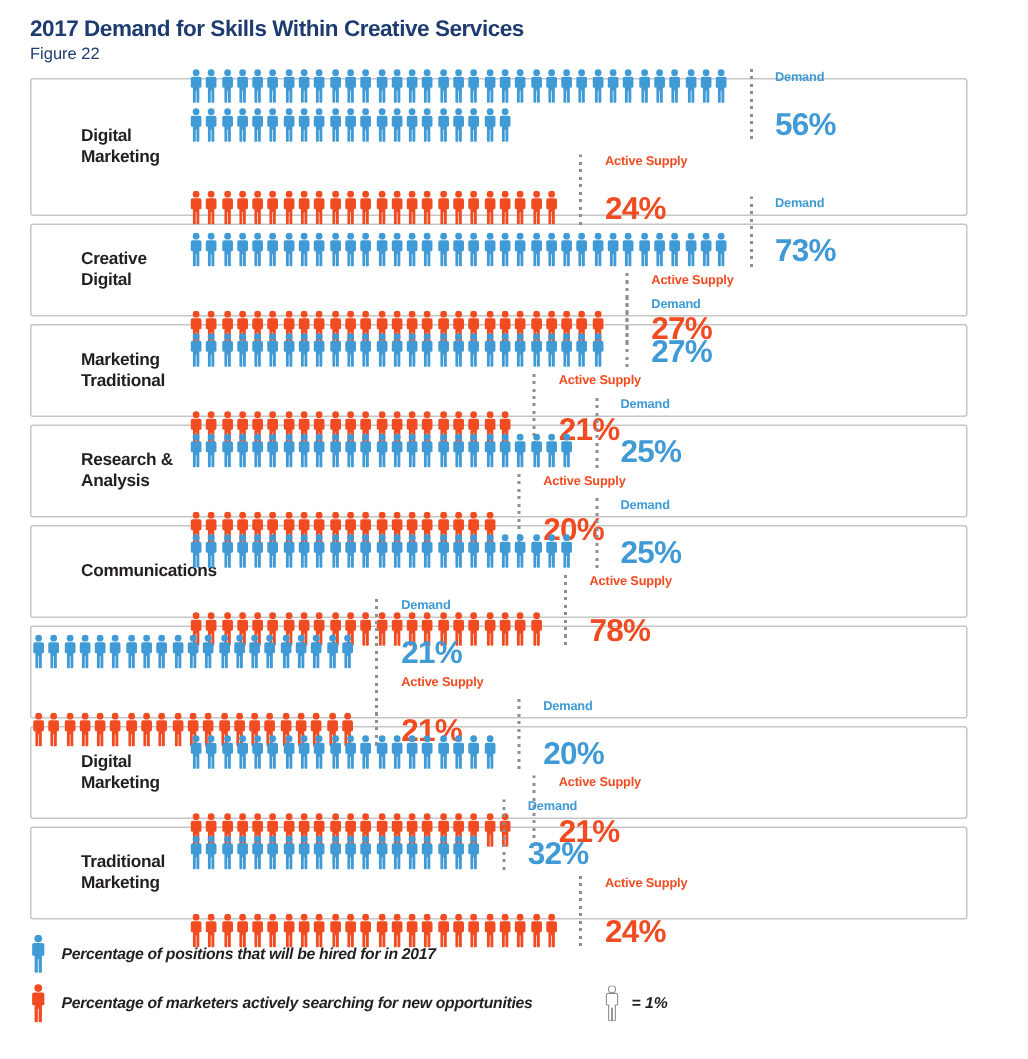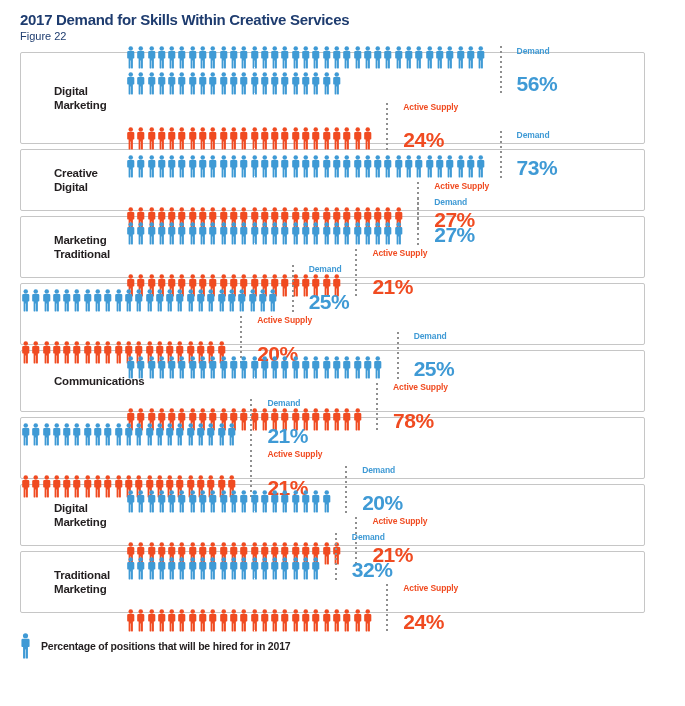--- a/index.html
+++ b/index.html
@@ -44,21 +44,21 @@
     width:2px; margin:0 5px 0 4px; align-self:stretch;
     background-image:repeating-linear-gradient(to bottom,#8f8f8f 0 2px,transparent 2px 5px);
   }
   .bar-label { align-self:center; line-height:1; white-space:nowrap; }
   .bar-name  { font-size:8.5px; font-weight:bold; letter-spacing:-0.1px; margin-bottom:1px; }
   .bar-value { font-size:21px;  font-weight:bold; letter-spacing:-0.5px;margin-top:18px; }
   .bar-group.demand .bar-name, .bar-group.demand .bar-value { color:var(--blue,#3f9ad5); }
   .bar-group.supply .bar-name, .bar-group.supply .bar-value { color:var(--red,#f04b21); }
 
   
-  .legend { margin-top:20px; }
+  .legend { margin-top:10px;font-style:italic; }
   .legend-row { display:flex; align-items:center; margin-bottom:7px; }
   .legend .lg-person { width:11px; height:26px; flex:0 0 11px; }
   .lg-person.demand-fill { fill:var(--blue,#3f9ad5); }
   .lg-person.supply-fill { fill:var(--red,#f04b21); }
   .legend-text { font-size:10.5px; font-weight:bold; letter-spacing:-0.2px; color:#231f20; margin-left:10px; }
   .unit-wrap { display:flex; align-items:center; margin-left:48px; }
   .unit-icon { width:10px; height:24px; fill:#ffffff; stroke:#8f8f8f; stroke-width:3px; }
   .unit-text { font-size:10.5px; font-weight:bold; color:#231f20; margin-left:8px; }
 
   svg.defs-holder { position:absolute; width:0; height:0; }
@@ -739,20 +739,24 @@
             </div>
             <div class="divider"></div>
             <div class="bar-label">
               <div class="bar-name">Active Supply</div>
               <div class="bar-value">21%</div>
             </div>
           </div>
         </div>
       </div>
       <div class="cat-box">
+        <div class="cat-label">
+          <div class="cat-label-line">Research &amp;</div>
+          <div class="cat-label-line">Analysis</div>
+        </div>
         <div class="cat-chart">
           <div class="bar-group demand">
             <div class="icon-rows">
               <div class="icon-row">
                 <svg viewBox="0 0 40 96" class="person">
                   <use href="#person-shape"></use>
                 </svg>
                 <svg viewBox="0 0 40 96" class="person">
                   <use href="#person-shape"></use>
                 </svg>
@@ -1545,15 +1549,27 @@
       </div>
     </main>
 
   <footer class="legend">
     <div class="legend-row">
       <svg class="lg-person demand-fill" viewBox="0 0 40 96">
           <use href="#person-shape"></use>
         </svg>
       <span class="legend-text">Percentage of positions that will be hired for in 2017</span>
     </div>
+    <div class="legend-row">
+      <svg class="lg-person supply-fill" viewBox="0 0 40 96">
+          <use href="#person-shape"></use>
+        </svg>
+      <span class="legend-text">Percentage of marketers actively searching for new opportunities</span>
+      <span class="unit-wrap">
+        <svg class="unit-icon" viewBox="0 0 40 96">
+            <use href="#person-shape"></use>
+          </svg>
+        <span class="unit-text">= 1%</span>
+      </span>
+    </div>
   </footer>
 
 </div>
 
 </body></html>

